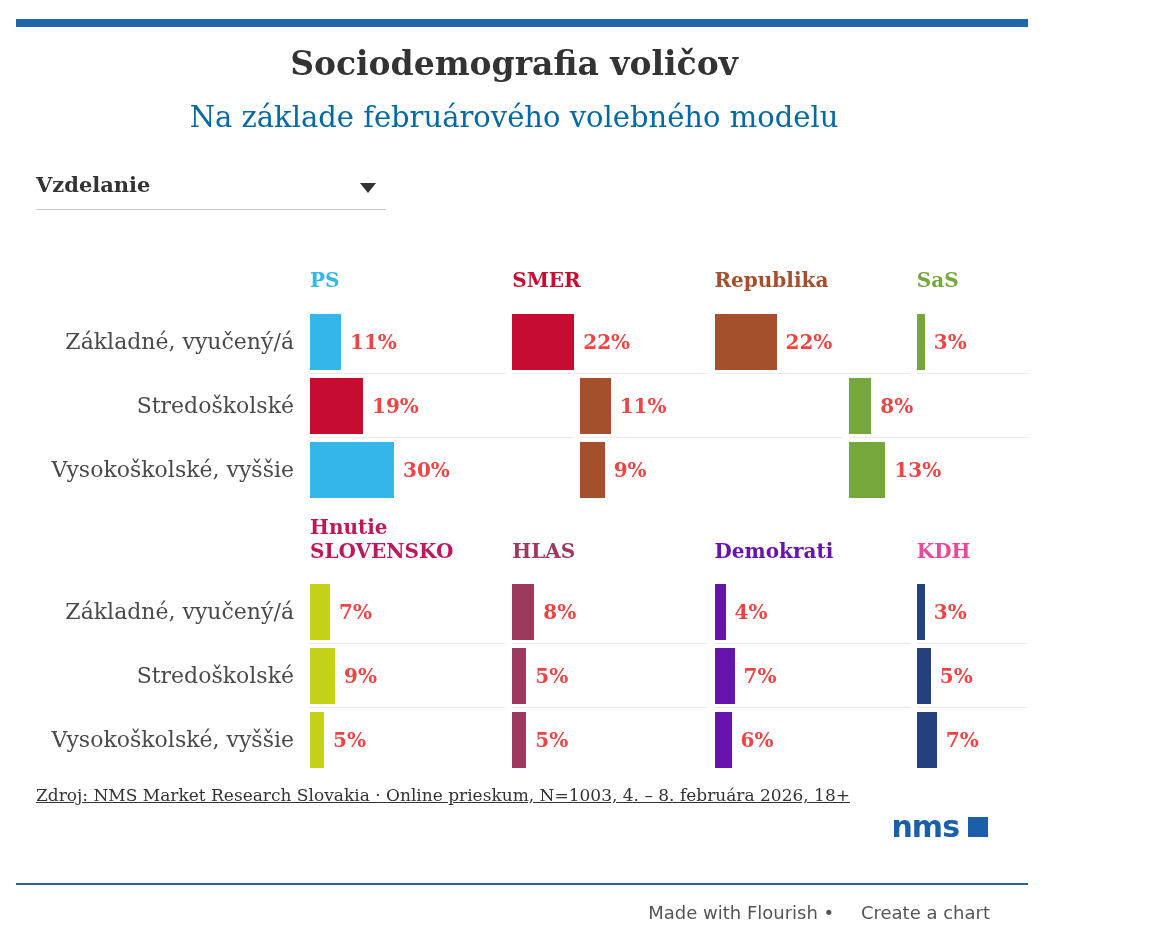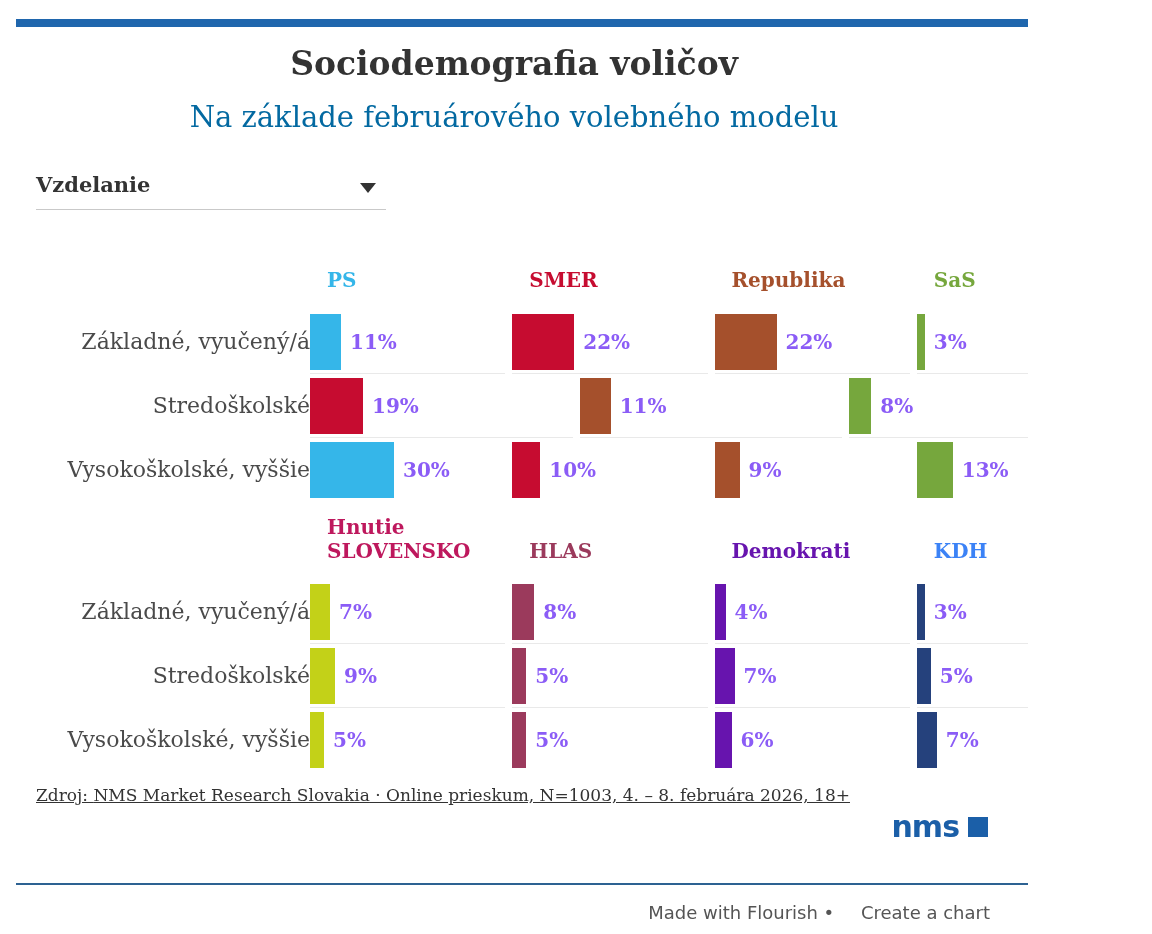--- a/index.html
+++ b/index.html
@@ -16,30 +16,30 @@
   .dropdown { position:absolute; left:36px; top:168px; width:350px; height:42px;
               border-bottom:1px solid #c9c9c9; cursor:pointer; }
   .dropdown-label { position:absolute; left:0; top:4px; font-size:21px; font-weight:bold; color:#333; }
   .caret { position:absolute; right:10px; top:15px; width:0; height:0;
            border-left:8px solid transparent; border-right:8px solid transparent;
            border-top:10px solid #333; }
   #chart { position:absolute; left:36px; top:260px; width:1076px; }
   .chart-header-row { display:flex; align-items:flex-end; height:50px; padding-bottom:18px; }
   .chart-header-row.group-gap { height:65px; padding-bottom:17px; margin-top:13px; }
   .chart-row { display:flex; align-items:center; height:64px; }
-  .label-col { width:274px; flex:0 0 274px; text-align:right; }
+  .label-col { width:274px; flex:0 0 274px; padding-right:16px; text-align:right; }
   .row-label { font-size:22px; color:#4a4a4a; line-height:26px; }
   .party-cell { flex:1 1 0; margin-right:7px; position:relative; height:100%;
                 display:flex; align-items:center; }
   .party-cell:last-child { margin-right:0; }
   .header-cell { font-size:20px; font-weight:bold; line-height:24px;
-                 align-items:flex-end; height:auto; display:block;margin-left:17px; }
+                 align-items:flex-end; height:auto; display:block; }
   .data-cell.sep { border-bottom:1px solid #e9e9e9; }
   .bar { height:56px; flex:0 0 auto; }
-  .bar-value { font-size:20px; font-weight:bold; color:#8b5cf6; margin-left:9px; white-space:nowrap; }
+  .bar-value { font-size:20px; font-weight:bold; color:#ef4444; margin-left:9px; white-space:nowrap; }
   .footer { position:absolute; left:36px; top:780px; width:940px;
             font-size:17px; line-height:31.5px; color:#333;text-decoration:underline; }
   .footer a { color:#333; text-decoration:underline; cursor:pointer; }
   .nms-logo { position:absolute; right:40px; top:812px; display:inline-flex; align-items:center;
               font-family:"DejaVu Sans","Liberation Sans",sans-serif; }
   .nms-text { font-size:30px; font-weight:bold; color:#1b5fa8; letter-spacing:-1px; line-height:1; }
   .nms-square { width:20px; height:20px; background:#1b5fa8; margin-left:9px; display:inline-block; }
   .bottom-divider { position:absolute; left:16px; top:883px; width:1120px; height:2px; background:#2d6292; }
   .attribution { position:absolute; right:38px; top:902px;
                  font-family:"DejaVu Sans","Liberation Sans",sans-serif;
@@ -104,38 +104,34 @@
           <span class="bar-value">8%</span>
         </div>
       </div>
       <div class="chart-row">
         <div class="label-col row-label">Vysokoškolské, vyššie</div>
         <div class="data-cell party-cell">
           <div class="bar" style="width: 84px; background: rgb(53, 182, 233);"></div>
           <span class="bar-value">30%</span>
         </div>
         <div class="data-cell party-cell">
-          <div class="bar" style="width: 28px; background: rgb(198, 12, 48);"></div>
-          <span class="bar-value">10%</span>
-        </div>
-        <div class="data-cell party-cell">
           <div class="bar" style="width: 25px; background: rgb(165, 80, 44);"></div>
           <span class="bar-value">9%</span>
         </div>
         <div class="data-cell party-cell">
           <div class="bar" style="width: 36px; background: rgb(118, 167, 61);"></div>
           <span class="bar-value">13%</span>
         </div>
       </div>
       <div class="chart-header-row group-gap">
         <div class="label-col"></div>
         <div class="party-cell header-cell" style="color: #be185d;">Hnutie SLOVENSKO</div>
         <div class="party-cell header-cell" style="color: rgb(155, 58, 92);">HLAS</div>
         <div class="party-cell header-cell" style="color: rgb(103, 20, 174);">Demokrati</div>
-        <div class="party-cell header-cell" style="color: #3b82f6;">KDH</div>
+        <div class="party-cell header-cell" style="color: #ec4899;">KDH</div>
       </div>
       <div class="chart-row">
         <div class="label-col row-label">Základné, vyučený/á</div>
         <div class="data-cell party-cell sep">
           <div class="bar" style="width: 20px; background: rgb(195, 209, 24);"></div>
           <span class="bar-value">7%</span>
         </div>
         <div class="data-cell party-cell sep">
           <div class="bar" style="width: 22px; background: rgb(155, 58, 92);"></div>
           <span class="bar-value">8%</span>

